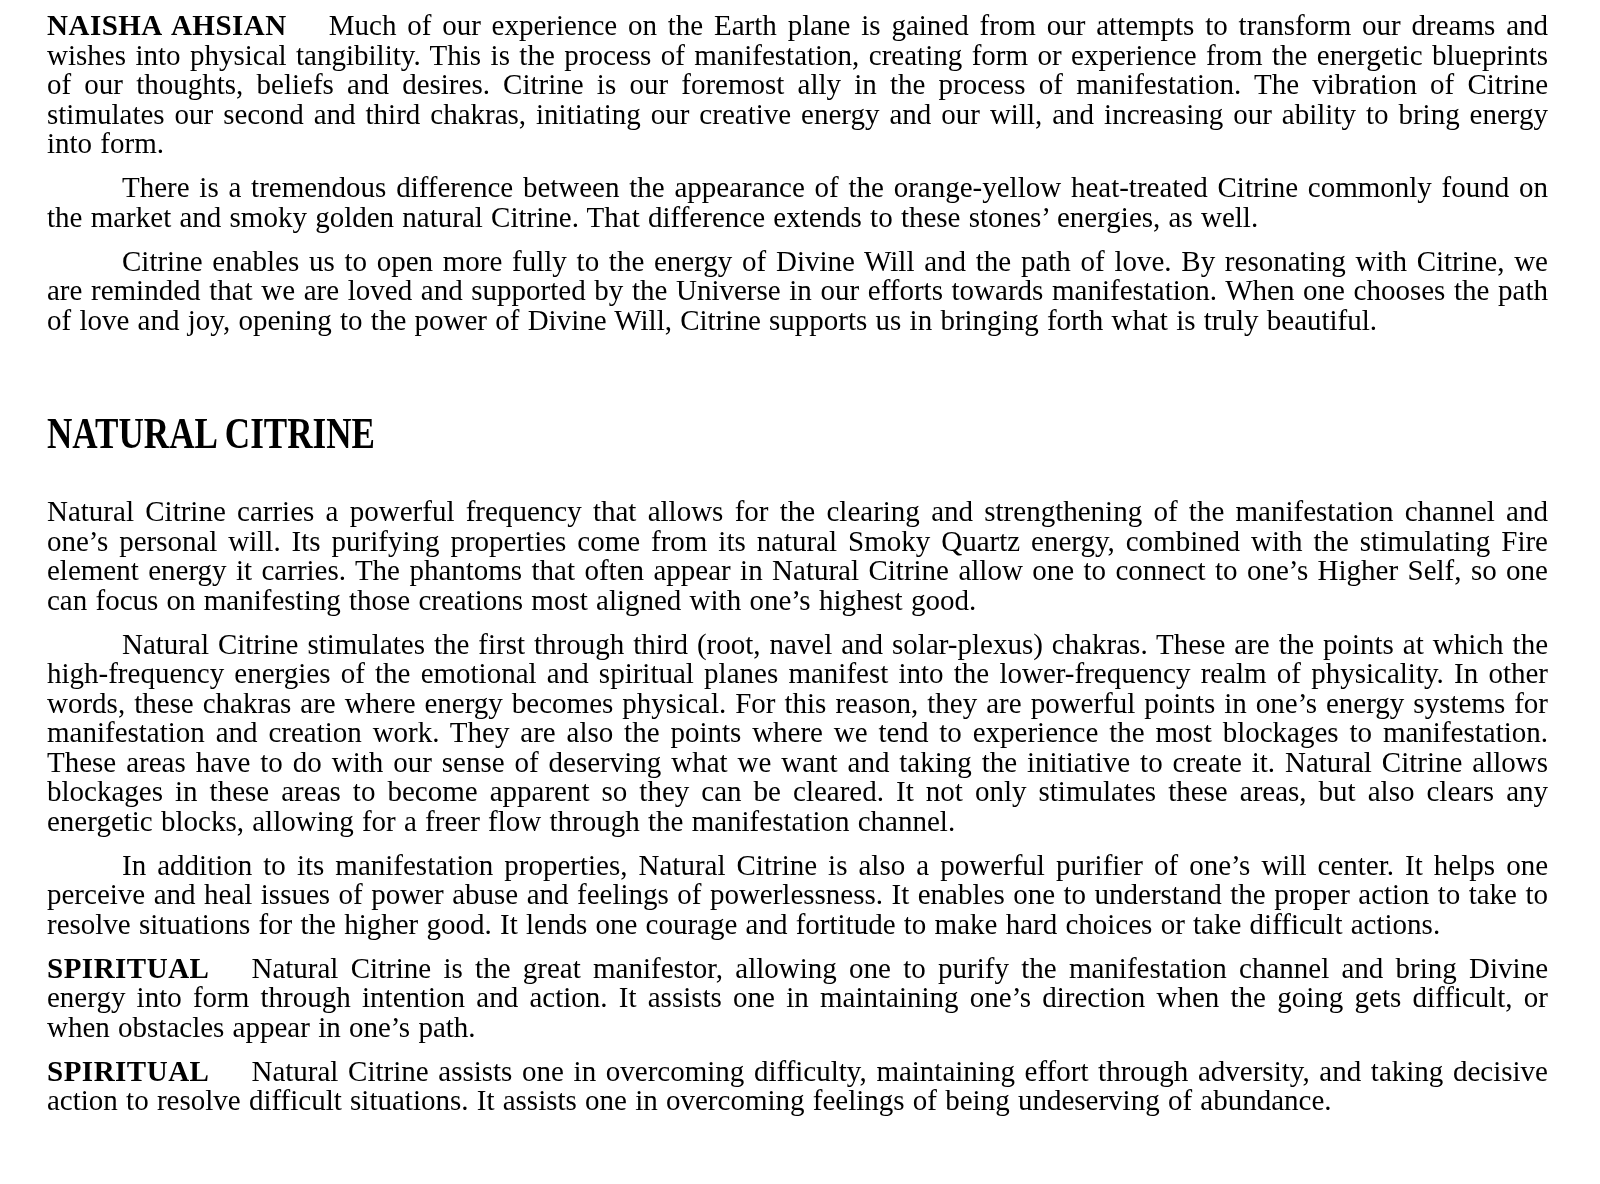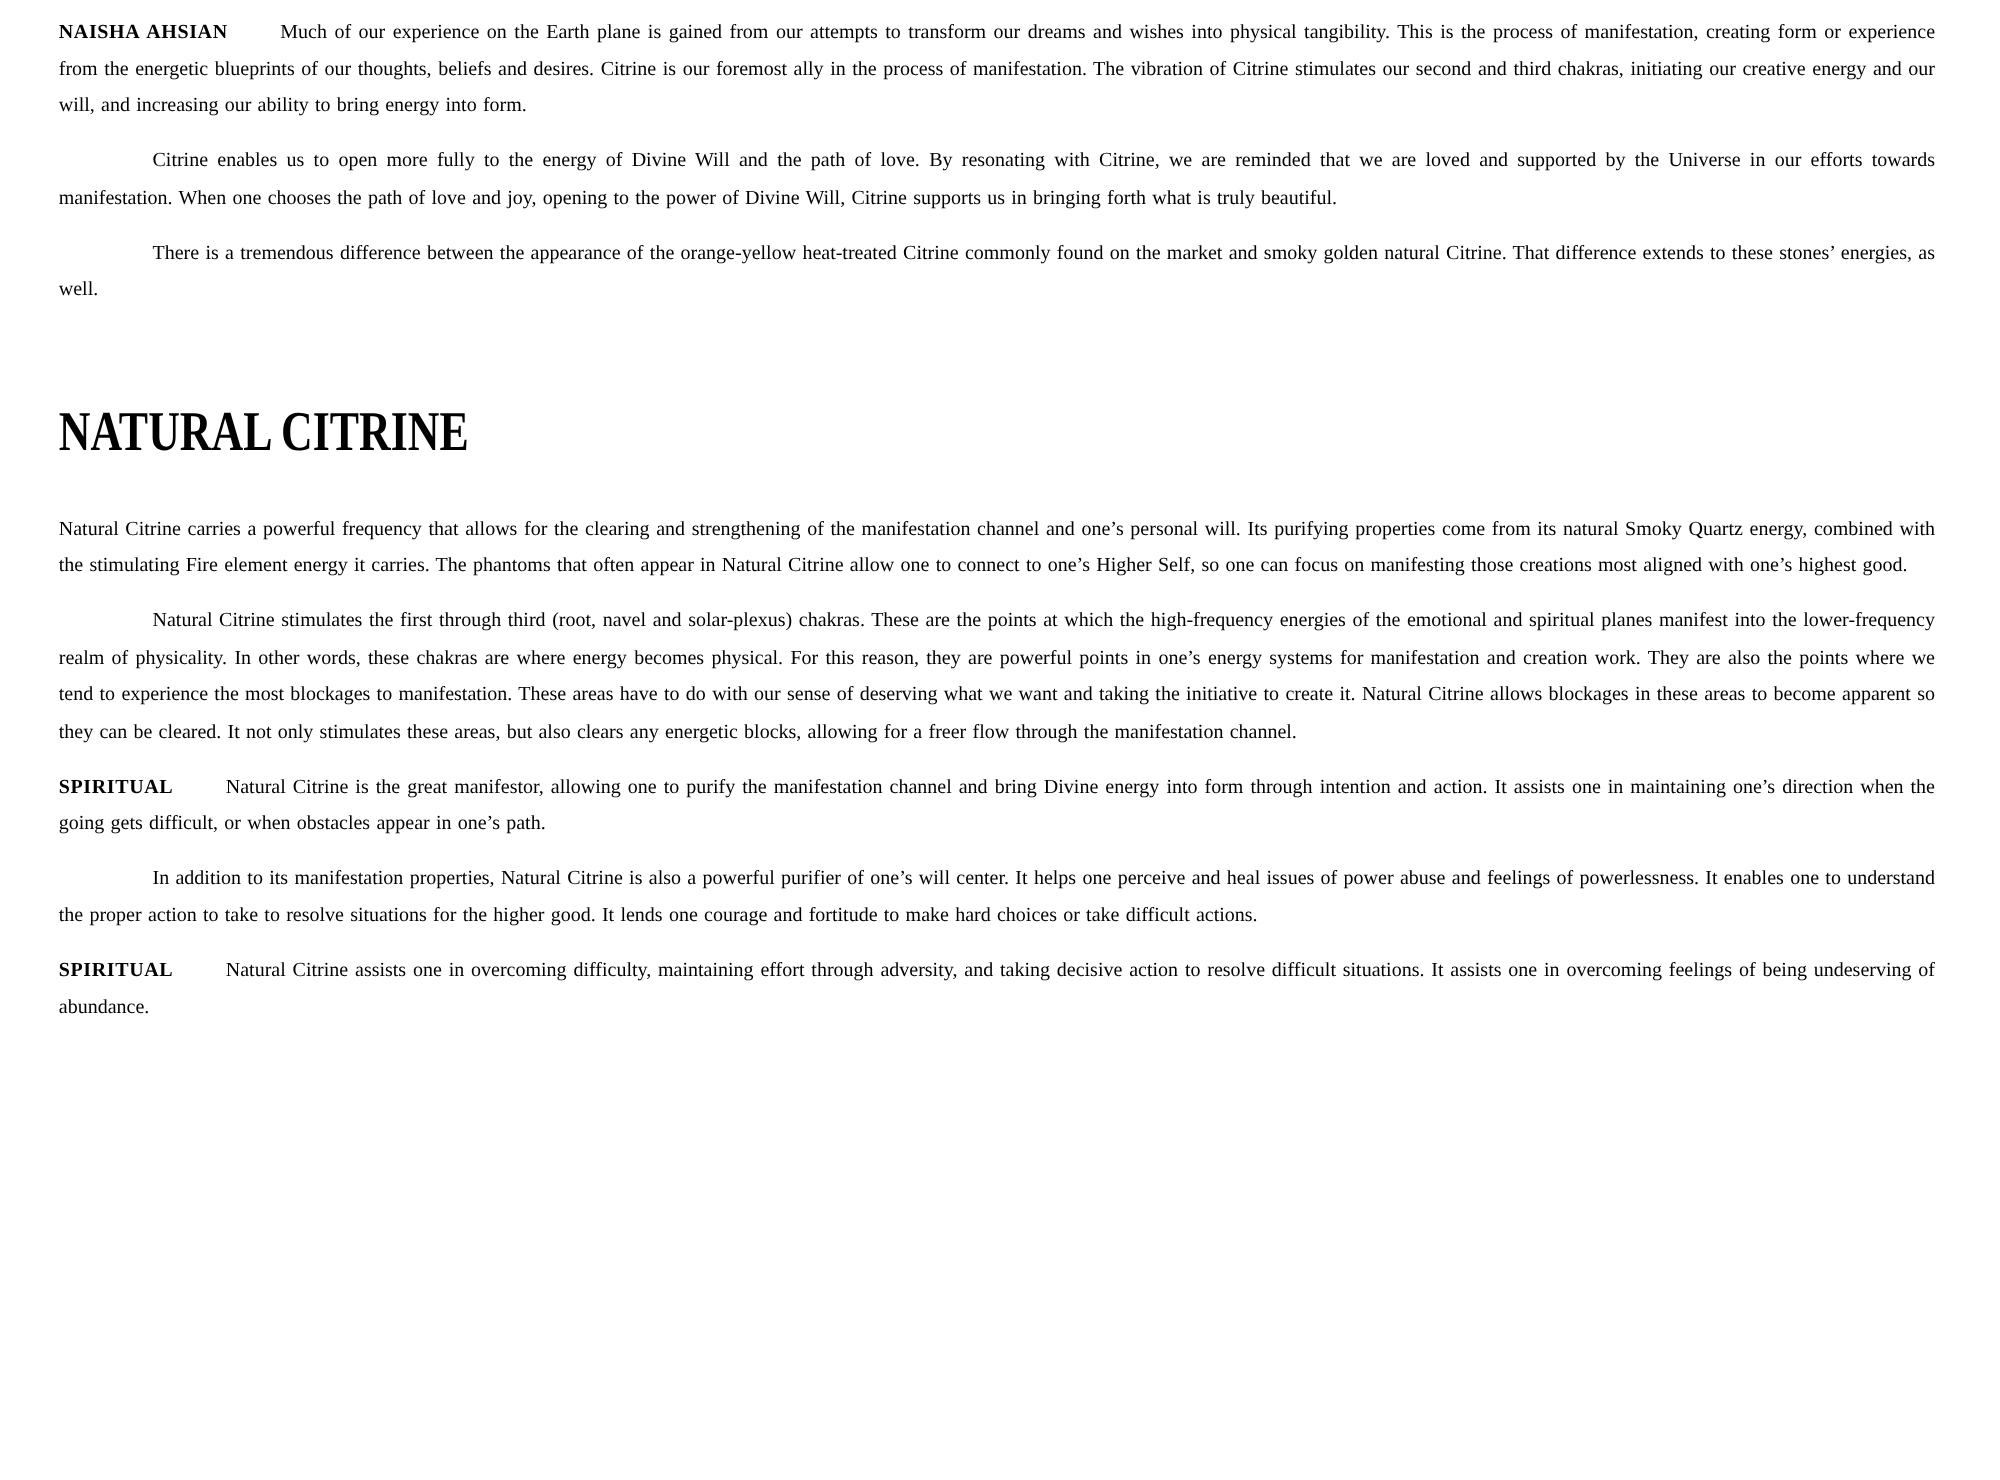--- a/index.html
+++ b/index.html
@@ -15,21 +15,21 @@
   .page {
     box-sizing: border-box;
     width: 1600px;
     height: 1184px;
     padding: 11px 52px 0 47px;
     font-family: "Liberation Serif", serif;
     color: #000000;
     background: #ffffff;
   }
   .para {
-    font-size: 16px;
+    font-size: 29px;
     line-height: 29.5px;
     text-align: justify;
     margin: 14.5px 0 0 0;
     word-spacing: 1px;
   }
   .para.first {
     margin-top: 0;
   }
   .para.indent {
     text-indent: 75px;
@@ -53,43 +53,43 @@
 </head>
 <body>
 
 <div class="page">
 
   <p class="para first">
     <span class="lead">NAISHA AHSIAN</span><span>Much of our experience on the Earth plane is gained from our attempts to transform our dreams and wishes into physical tangibility. This is the process of manifestation, creating form or experience from the energetic blueprints of our thoughts, beliefs and desires. Citrine is our foremost ally in the process of manifestation. The vibration of Citrine stimulates our second and third chakras, initiating our creative energy and our will, and increasing our ability to bring energy into form.</span>
   </p>
 
   <p class="para indent">
-    <span>Citrine enables us to open more fully to the energy of Divine Will and the path of love. By resonating with Citrine, we are reminded that we are loved and supported by the Universe in our efforts towards manifestation. When one chooses the path of love and joy, opening to the power of Divine Will, Citrine supports us in bringing forth what is truly beautiful.</span>
+    <span>There is a tremendous difference between the appearance of the orange-yellow heat-treated Citrine commonly found on the market and smoky golden natural Citrine. That difference extends to these stones’ energies, as well.</span>
   </p>
 
   <p class="para indent">
-    <span>There is a tremendous difference between the appearance of the orange-yellow heat-treated Citrine commonly found on the market and smoky golden natural Citrine. That difference extends to these stones’ energies, as well.</span>
+    <span>Citrine enables us to open more fully to the energy of Divine Will and the path of love. By resonating with Citrine, we are reminded that we are loved and supported by the Universe in our efforts towards manifestation. When one chooses the path of love and joy, opening to the power of Divine Will, Citrine supports us in bringing forth what is truly beautiful.</span>
   </p>
 
   <h1 class="section-heading">NATURAL CITRINE</h1>
 
   <p class="para">
     <span>Natural Citrine carries a powerful frequency that allows for the clearing and strengthening of the manifestation channel and one’s personal will. Its purifying properties come from its natural Smoky Quartz energy, combined with the stimulating Fire element energy it carries. The phantoms that often appear in Natural Citrine allow one to connect to one’s Higher Self, so one can focus on manifesting those creations most aligned with one’s highest good.</span>
   </p>
 
   <p class="para indent">
     <span>Natural Citrine stimulates the first through third (root, navel and solar-plexus) chakras. These are the points at which the high-frequency energies of the emotional and spiritual planes manifest into the lower-frequency realm of physicality. In other words, these chakras are where energy becomes physical. For this reason, they are powerful points in one’s energy systems for manifestation and creation work. They are also the points where we tend to experience the most blockages to manifestation. These areas have to do with our sense of deserving what we want and taking the initiative to create it. Natural Citrine allows blockages in these areas to become apparent so they can be cleared. It not only stimulates these areas, but also clears any energetic blocks, allowing for a freer flow through the manifestation channel.</span>
   </p>
 
+  <p class="para indent">
+    <span>In addition to its manifestation properties, Natural Citrine is also a powerful purifier of one’s will center. It helps one perceive and heal issues of power abuse and feelings of powerlessness. It enables one to understand the proper action to take to resolve situations for the higher good. It lends one courage and fortitude to make hard choices or take difficult actions.</span>
+  </p>
+
   <p class="para">
     <span class="lead">SPIRITUAL</span><span>Natural Citrine is the great manifestor, allowing one to purify the manifestation channel and bring Divine energy into form through intention and action. It assists one in maintaining one’s direction when the going gets difficult, or when obstacles appear in one’s path.</span>
-  </p>
-
-  <p class="para indent">
-    <span>In addition to its manifestation properties, Natural Citrine is also a powerful purifier of one’s will center. It helps one perceive and heal issues of power abuse and feelings of powerlessness. It enables one to understand the proper action to take to resolve situations for the higher good. It lends one courage and fortitude to make hard choices or take difficult actions.</span>
   </p>
 
   <p class="para">
     <span class="lead">SPIRITUAL</span><span>Natural Citrine assists one in overcoming difficulty, maintaining effort through adversity, and taking decisive action to resolve difficult situations. It assists one in overcoming feelings of being undeserving of abundance.</span>
   </p>
 
 
 </div>
 
 </body></html>

